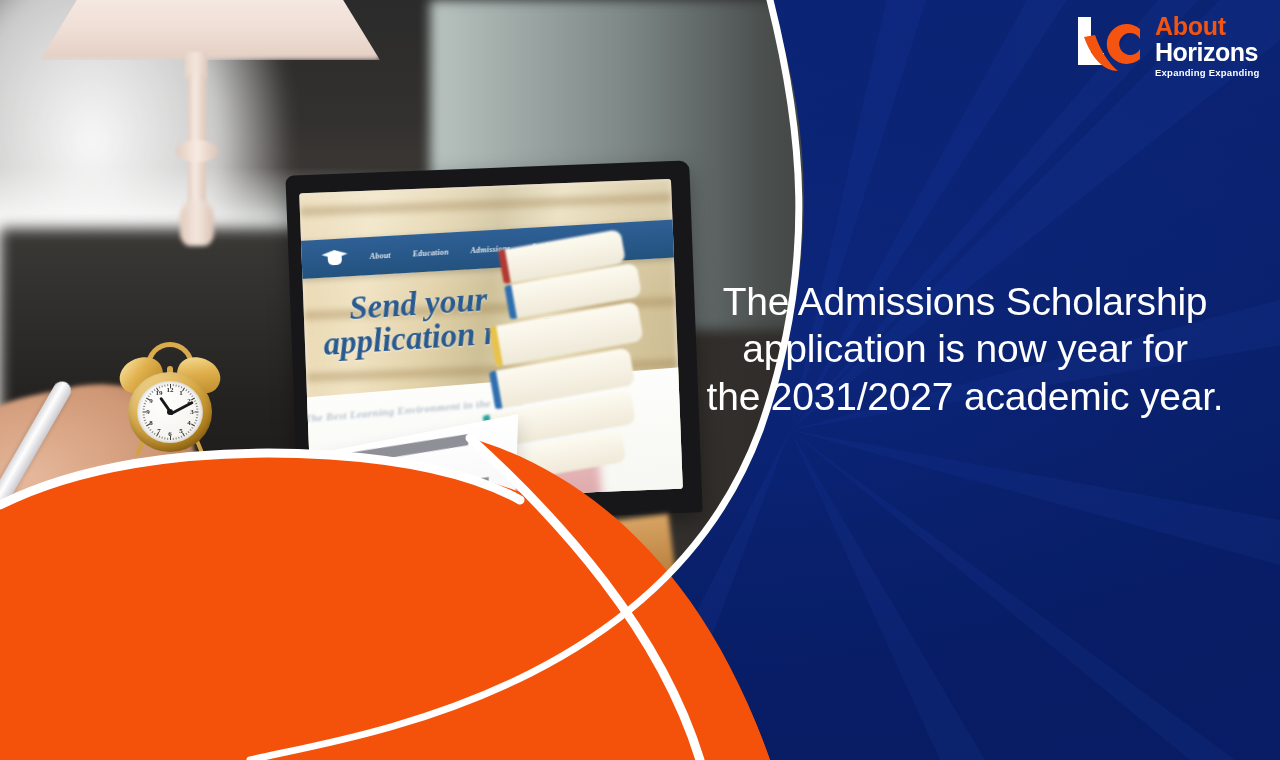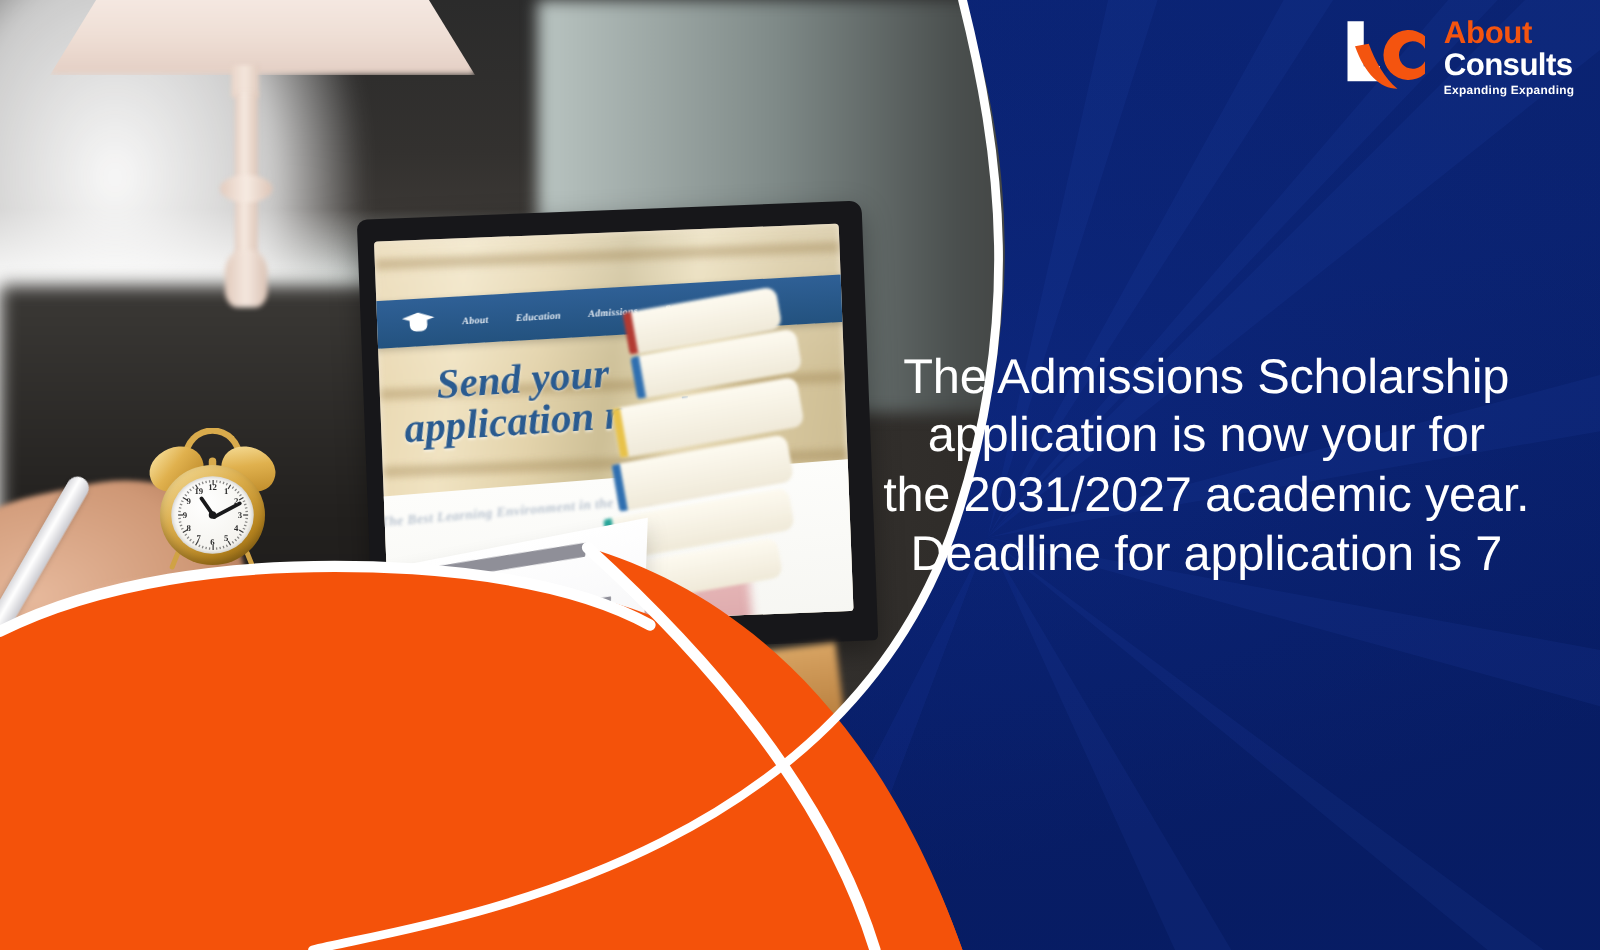--- a/index.html
+++ b/index.html
@@ -480,36 +480,36 @@
              C 560,520 660,630 700,760 Z" fill="#f4520a"></path>
 
     <path d="M770,0 C 800,120 820,260 760,430
              C 660,700 330,740 250,760" fill="none" stroke="#ffffff" stroke-width="7" stroke-linecap="round"></path>
     <path d="M470,438 C 560,520 660,630 700,760" fill="none" stroke="#ffffff" stroke-width="9" stroke-linecap="round"></path>
     <path d="M0,505 C 70,470 180,446 330,455 C 420,461 480,478 520,500" fill="none" stroke="#ffffff" stroke-width="9" stroke-linecap="round"></path>
   </svg>
 
   <div id="headline">
     <span>The Admissions Scholarship</span><br>
-    <span>application is now your for</span><br>
+    <span>application is now year for</span><br>
     <span>the 2031/2027 academic year.</span><br>
-    <span>Deadline for application is 7</span><br>
+    <br>
   </div>
 
   <div id="logo">
     <svg id="logo-mark" viewBox="0 0 74 62">
 
       <path d="M4,4 L17,4 L17,40 L30,40 L30,52 L4,52 Z" fill="#ffffff"></path>
 
       <path d="M10,24 C 18,46 30,58 44,58 C 34,50 26,36 21,22 Z" fill="#f4540f"></path>
 
       <path d="M62,16 A 20 20 0 1 0 62,46 L62,36 A 11 11 0 1 1 62,26 Z" fill="#f4540f" transform="translate(4,0)"></path>
 
       <path d="M44,10 C 52,6 63,8 68,14 L62,20 C 57,16 50,15 45,17 Z" fill="#ffffff" opacity="0"></path>
     </svg>
     <div id="logo-words">
       <span class="logo-legend">About</span>
-      <span class="logo-consults">Consults</span>
+      <span class="logo-consults">Horizons</span>
       <span class="logo-tagline">Expanding Expanding</span>
     </div>
   </div>
 
 </div>
 
 </body></html>

